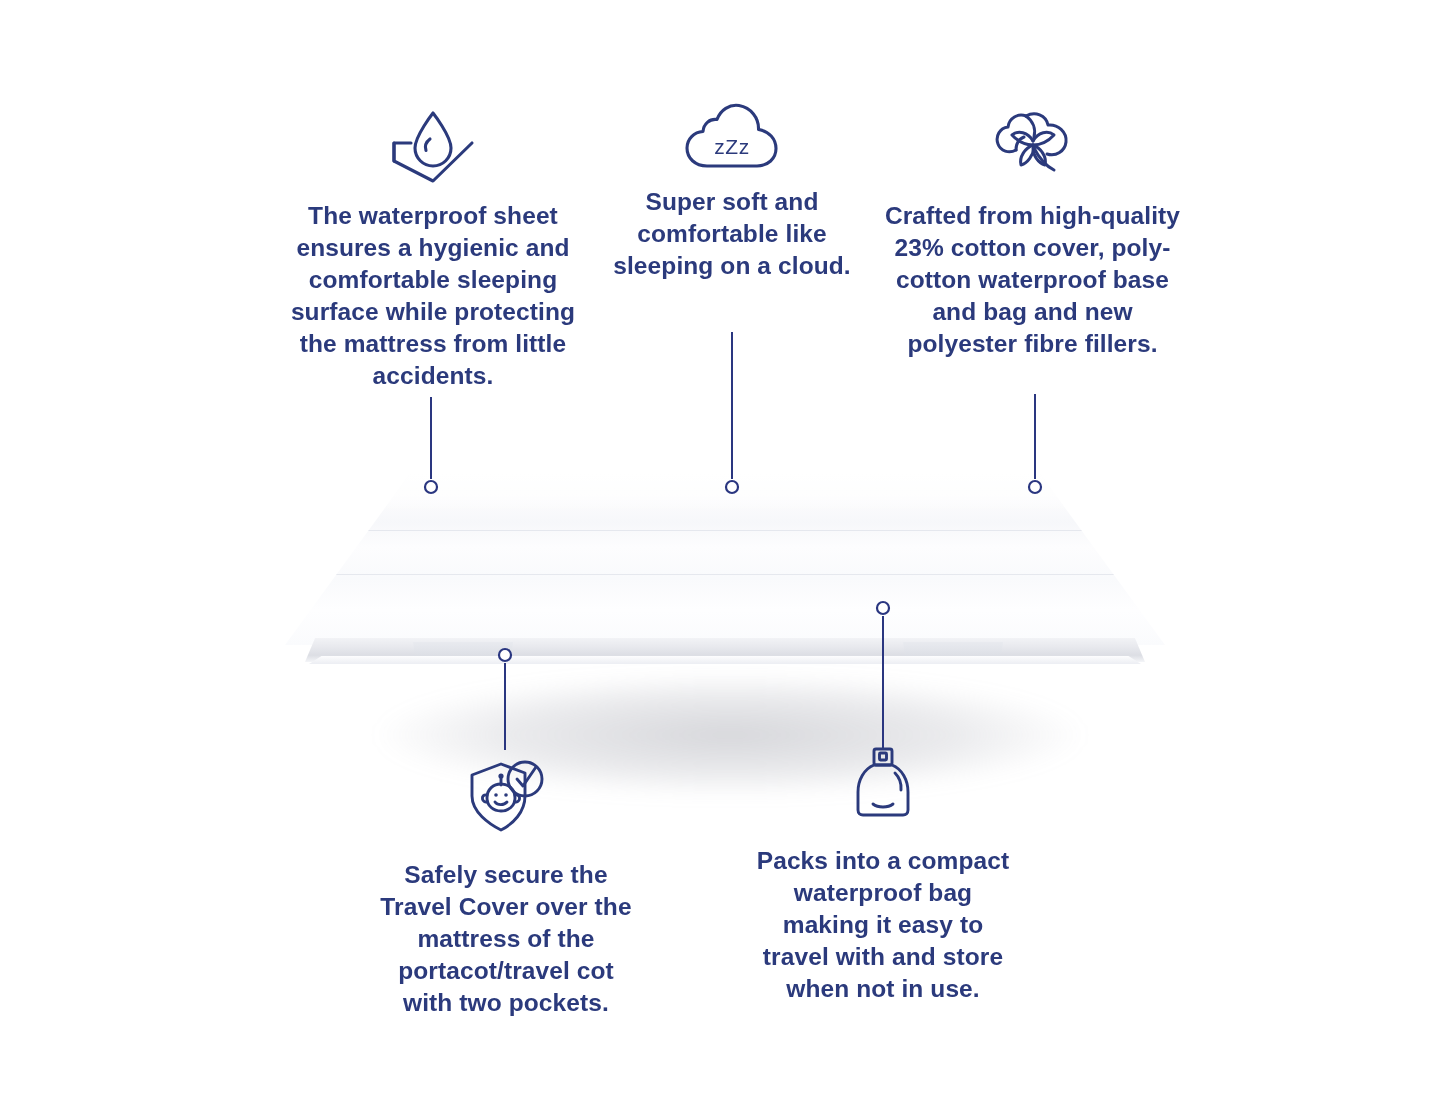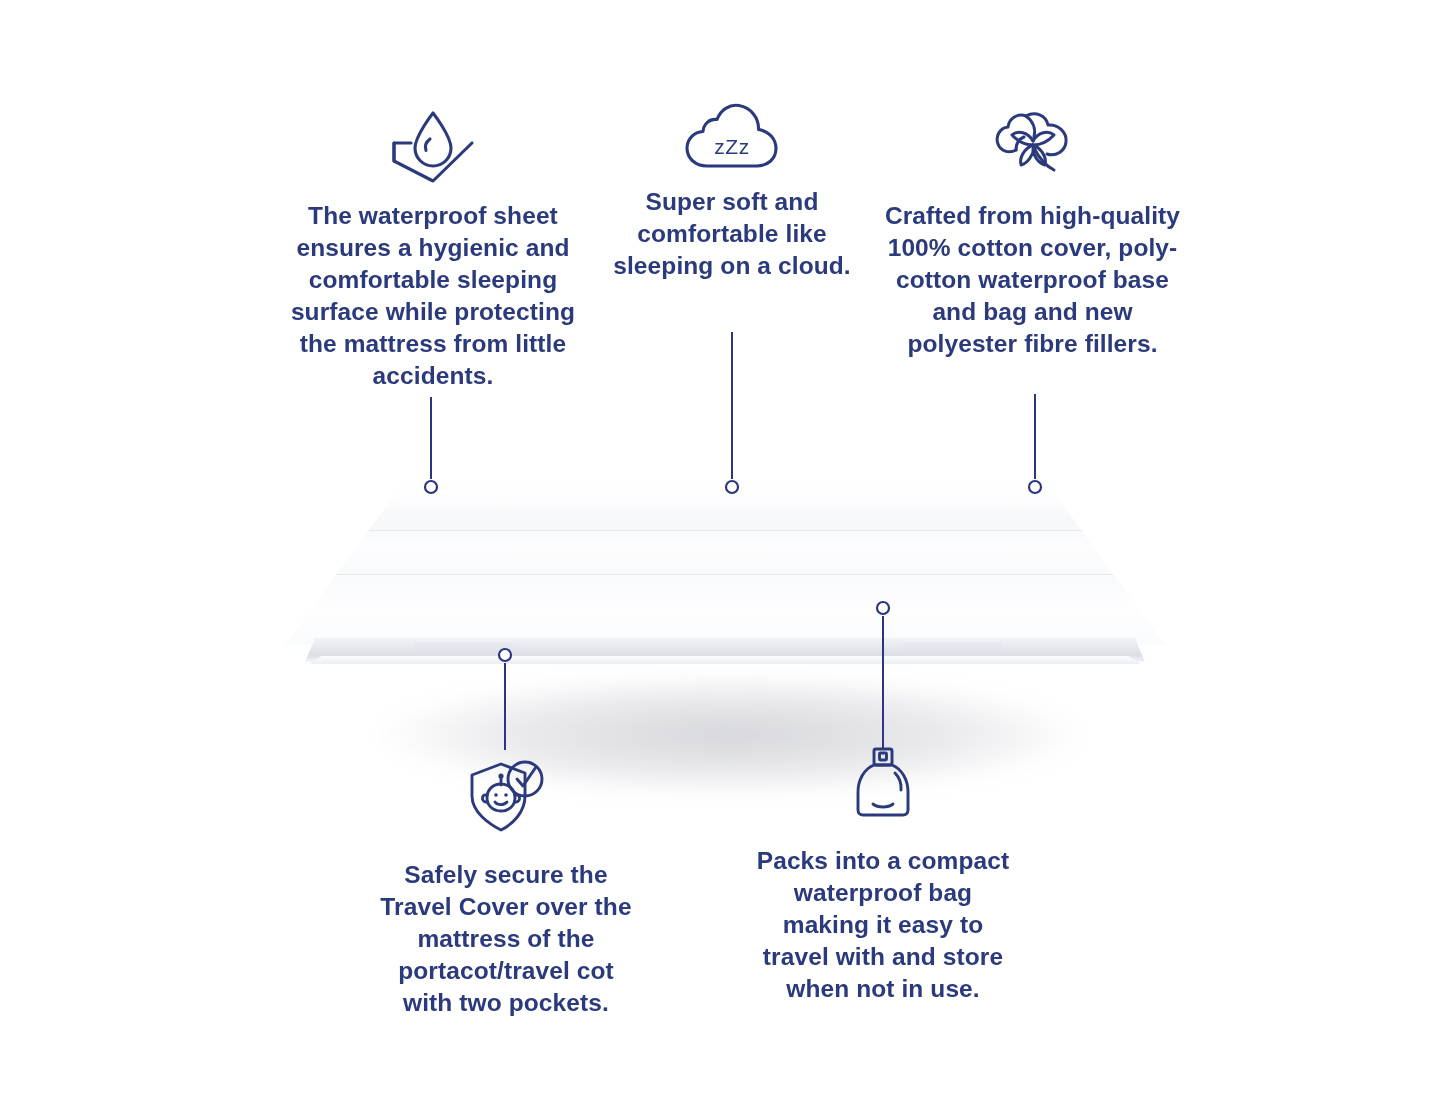--- a/index.html
+++ b/index.html
@@ -231,21 +231,21 @@
         <path d="M36 8 C45 3 56 7 58 17 C68 16 77 24 76 34 C75 43 66 49 57 46"></path>
         <path d="M36 8 C43 13 46 21 44 29"></path>
         <path d="M26 42 C26 36 29 31 34 29"></path>
         <path d="M43 33 C38 24 28 22 22 27 C27.5 33 35 37 43 37"></path>
         <path d="M43 33 C48 24 58 22 64 27 C58.5 33 51 37 43 37"></path>
         <path d="M43 37 C35 40 29 49 31 57 C38 55 43 47 44 40"></path>
         <path d="M43 37 C51 40 57 49 55 57 C48 55 43 47 43 40"></path>
         <path d="M44 40 C49 50 56 58 64 62"></path>
       </g>
     </svg>
-    <div class="feature-text">Crafted from high-quality 100% cotton cover, poly-cotton waterproof base and bag and new polyester fibre fillers.</div>
+    <div class="feature-text">Crafted from high-quality 23% cotton cover, poly-cotton waterproof base and bag and new polyester fibre fillers.</div>
   </div>
 
   <div class="feature f-secure">
     <svg class="feature-icon" width="86" height="80" viewBox="0 0 86 80">
       <g fill="none" stroke="#2b3a7c" stroke-width="2.9" stroke-linecap="round" stroke-linejoin="round">
         <path d="M9 17 L38 6 L62 15 L62 38 C62 54 50 66 38 72 C26 66 9 54 9 38 Z"></path>
         <path d="M38 20 L38 27"></path>
         <circle cx="38" cy="18" r="2.6" fill="#2b3a7c" stroke="none"></circle>
         <path d="M24 40 C24 31 30.5 26 38 26 C45.5 26 52 31 52 40
                  C52 48 45.5 53 38 53 C30.5 53 24 48 24 40 Z"></path>

